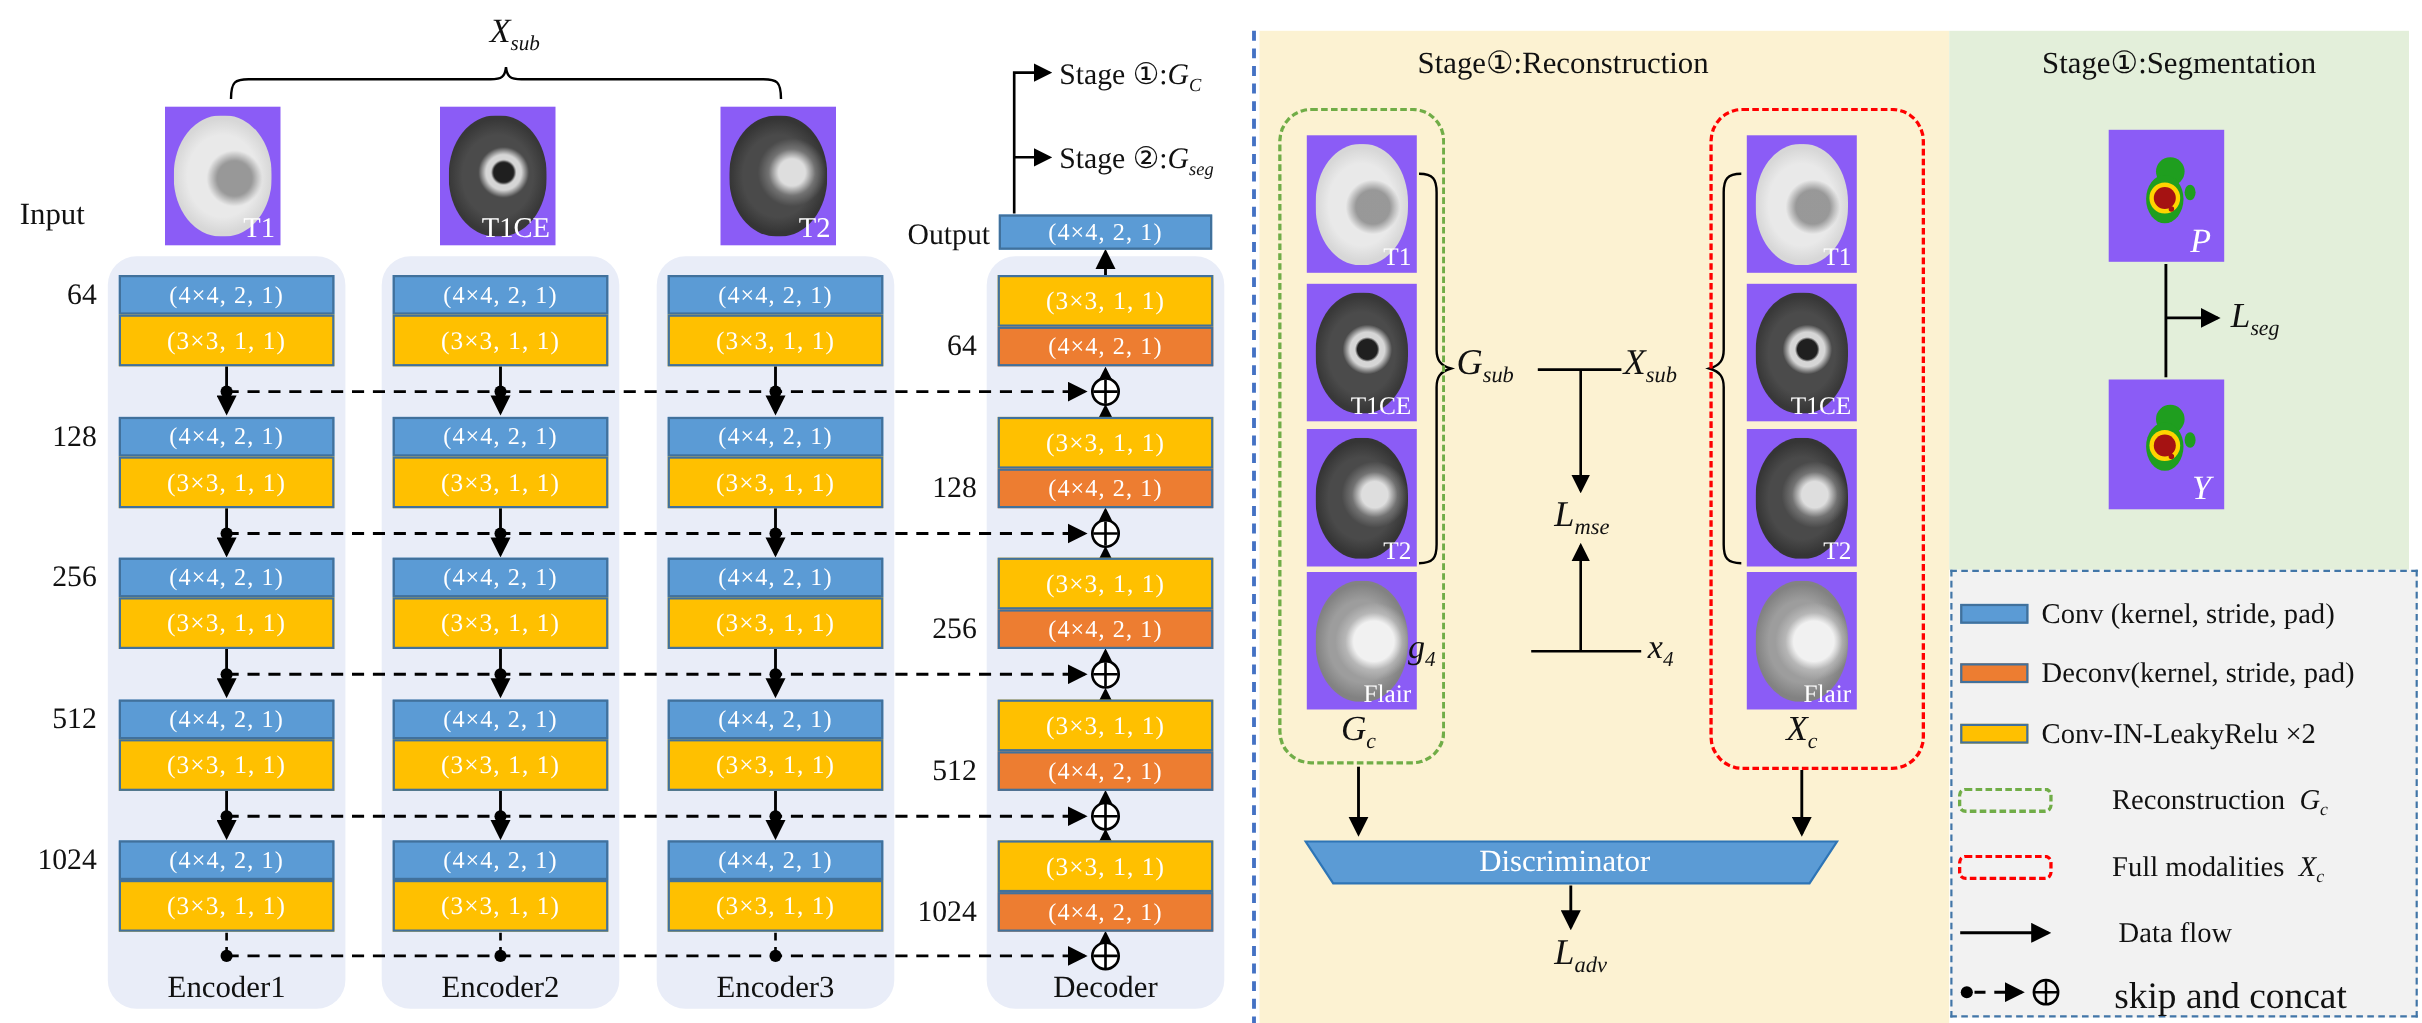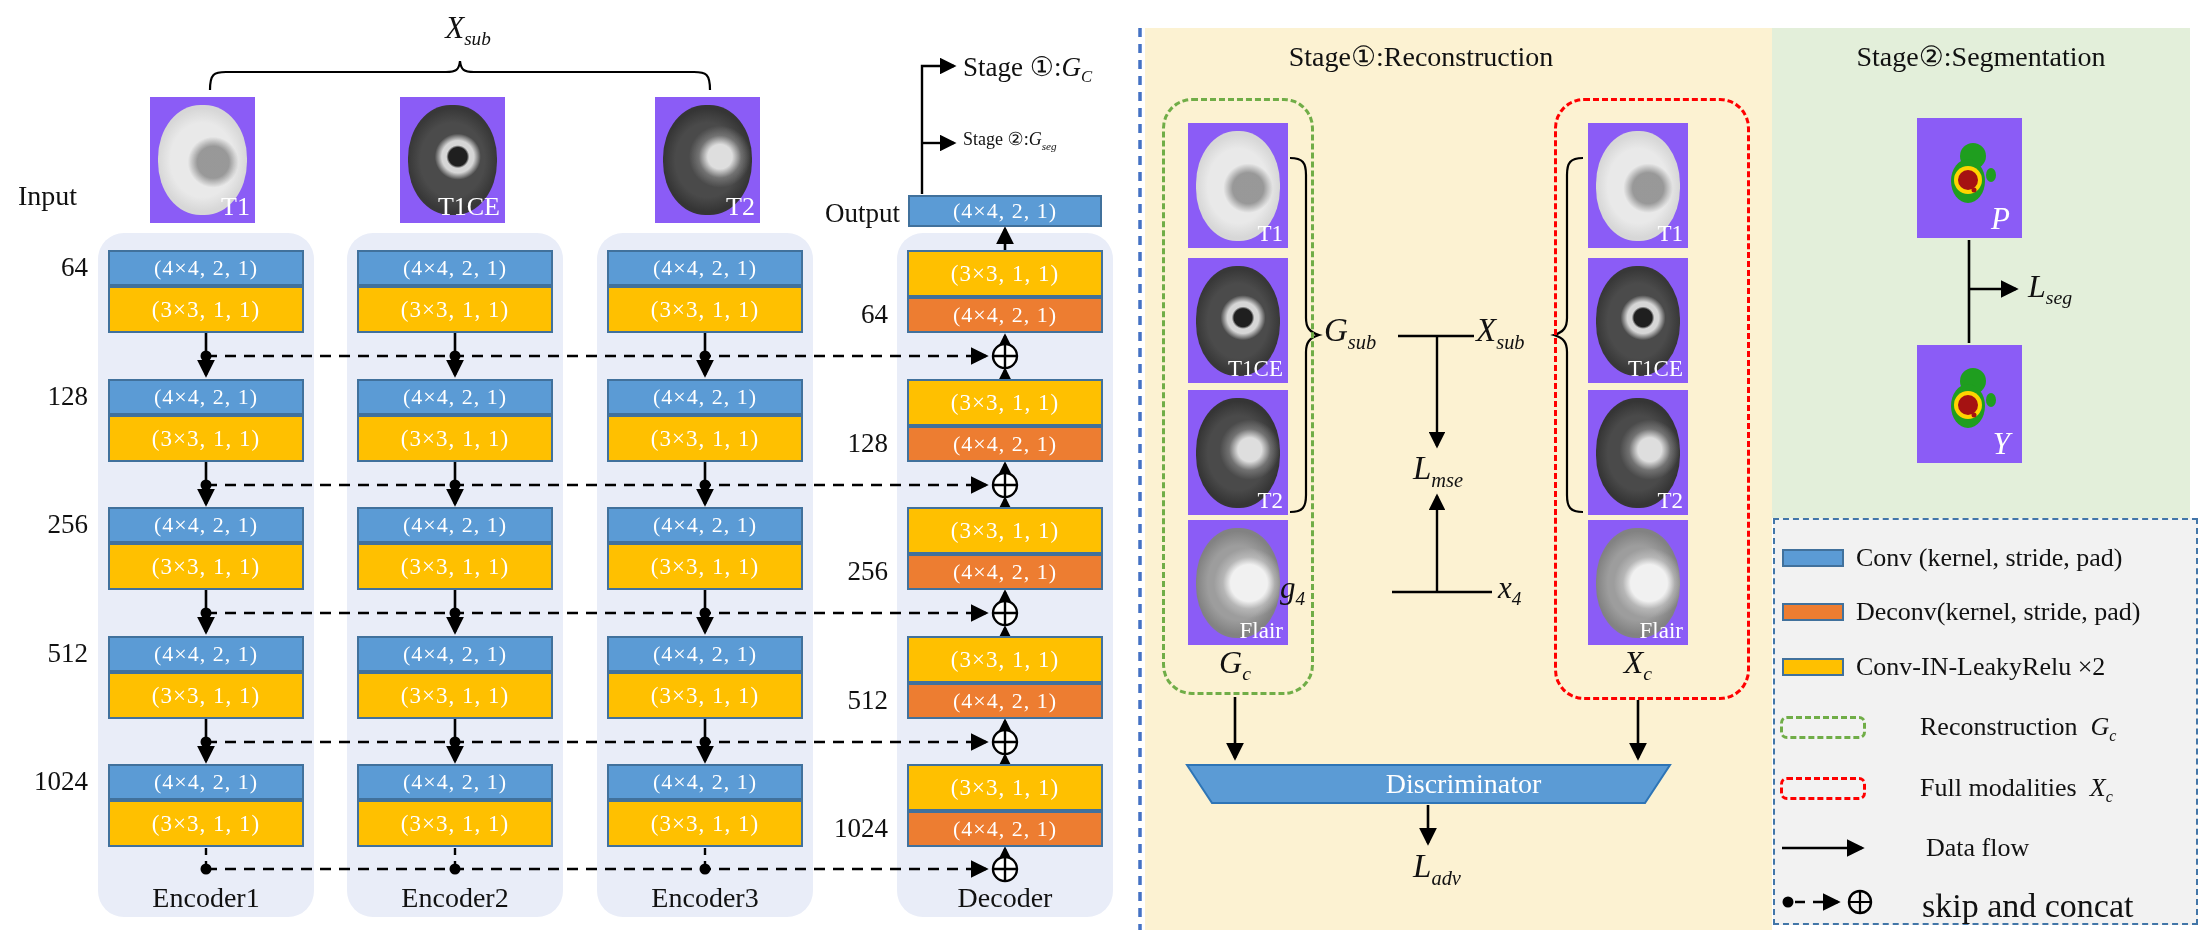--- a/index.html
+++ b/index.html
@@ -223,21 +223,21 @@
   <div class="lab c" style="left:98px;top:882px;width:216px;font-size:28px;">Encoder1</div>
   <div class="lab c" style="left:347px;top:882px;width:216px;font-size:28px;">Encoder2</div>
   <div class="lab c" style="left:597px;top:882px;width:216px;font-size:28px;">Encoder3</div>
   <div class="lab c" style="left:897px;top:882px;width:216px;font-size:28px;">Decoder</div>
 
   <div class="lab r" style="left:806px;top:198px;width:94px;font-size:27px;">Output</div>
   <div class="box bx-blue" style="left:908px;top:195px;width:194px;height:32px;">(4×4, 2, 1)</div>
   <div class="lab" style="left:963px;top:51px;font-size:27px;">
     <span>Stage ①:</span><span class="m">G</span><sub class="m">C</sub>
   </div>
-  <div class="lab" style="left:963px;top:128px;font-size:18px;">
+  <div class="lab" style="left:963px;top:128px;font-size:27px;">
     <span>Stage ②:</span><span class="m">G</span><sub class="m">seg</sub>
   </div>
 
   <div class="lab c" style="left:1145px;top:40px;width:552px;font-size:28px;">Stage①:Reconstruction</div>
 
   <div class="dash-rect" style="left:1162px;top:98px;width:152px;height:597px;border:3px dashed #70AD47;"></div>
   <div class="dash-rect" style="left:1554px;top:98px;width:196px;height:602px;border:3px dashed #FF0000;"></div>
 
   <div class="img" style="left:1188px;top:123px;width:100px;height:125px;">
     <div class="brain br-t1"></div>
@@ -287,26 +287,26 @@
   </div>
   <div class="lab" style="left:1498px;top:570px;font-size:31px;">
     <span class="m">x</span><sub class="m">4</sub>
   </div>
   <div class="lab c" style="left:1190px;top:644px;width:90px;font-size:32px;">
     <span class="m">G</span><sub class="m">c</sub>
   </div>
   <div class="lab c" style="left:1592px;top:644px;width:92px;font-size:32px;">
     <span class="m">X</span><sub class="m">c</sub>
   </div>
-  <div class="lab c" style="left:1222px;top:768px;width:483px;font-size:28px;color:#fff;">Discriminator</div>
+  <div class="lab c" style="left:1181px;top:768px;width:483px;font-size:28px;color:#fff;">Discriminator</div>
   <div class="lab c" style="left:1390px;top:848px;width:94px;font-size:33px;">
     <span class="m">L</span><sub class="m">adv</sub>
   </div>
 
-  <div class="lab c" style="left:1772px;top:40px;width:418px;font-size:28px;">Stage②:Segmentation</div>
+  <div class="lab c" style="left:1772px;top:40px;width:418px;font-size:28px;">Stage①:Segmentation</div>
 
   <div class="img" style="left:1917px;top:118px;width:105px;height:120px;">
     <svg width="105" height="120" viewBox="0 0 105 120">
       <ellipse cx="56" cy="38" rx="13" ry="13" fill="#1f9e1f"></ellipse>
       <ellipse cx="51" cy="63" rx="17" ry="22" fill="#1f9e1f"></ellipse>
       <ellipse cx="74" cy="57" rx="5" ry="7" fill="#1f9e1f"></ellipse>
       <circle cx="51" cy="62" r="14" fill="#ffd400"></circle>
       <circle cx="51" cy="62" r="10" fill="#a51212"></circle>
       <circle cx="57" cy="72" r="2.5" fill="#a51212"></circle>
     </svg>

